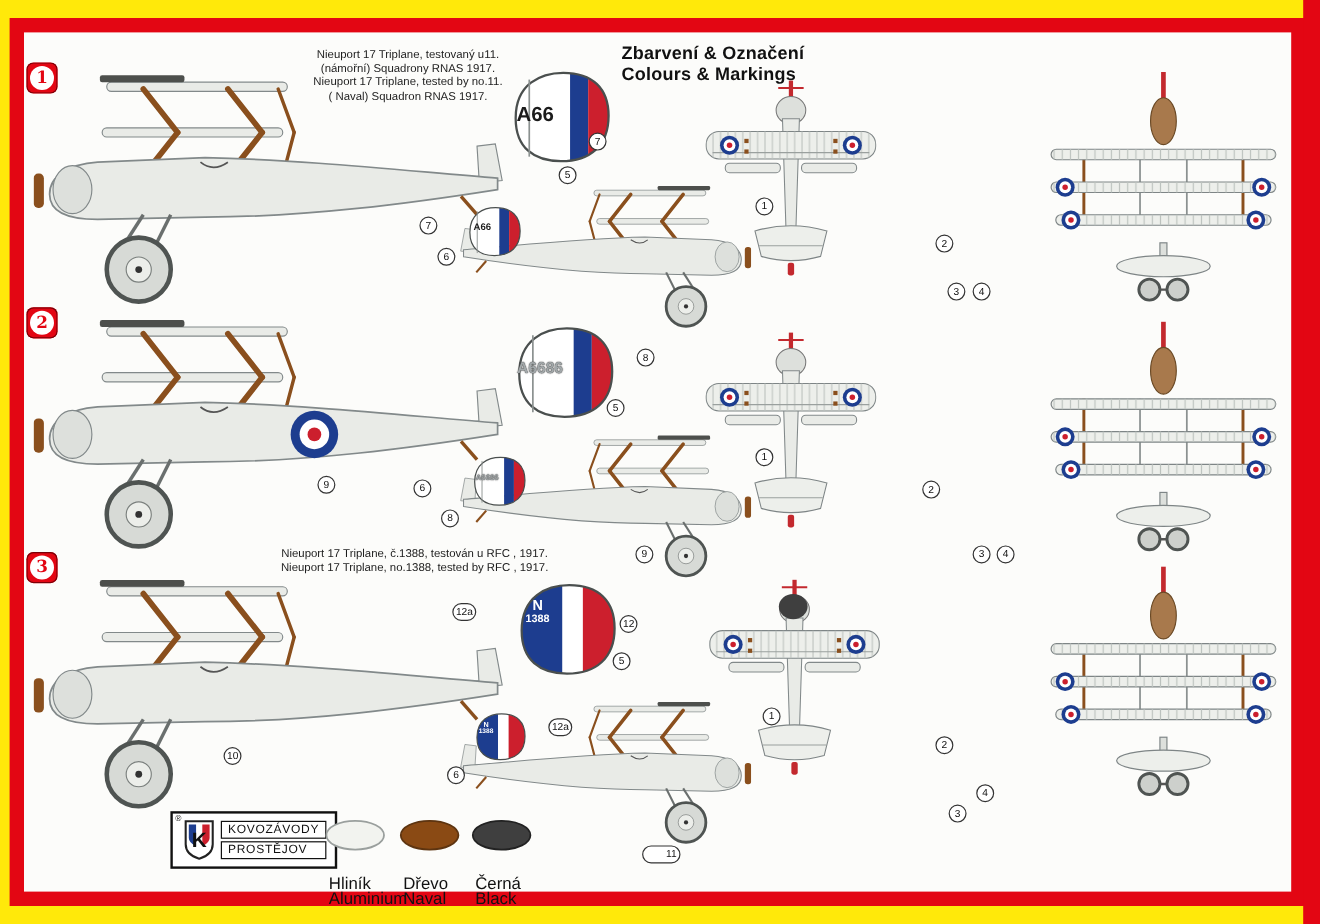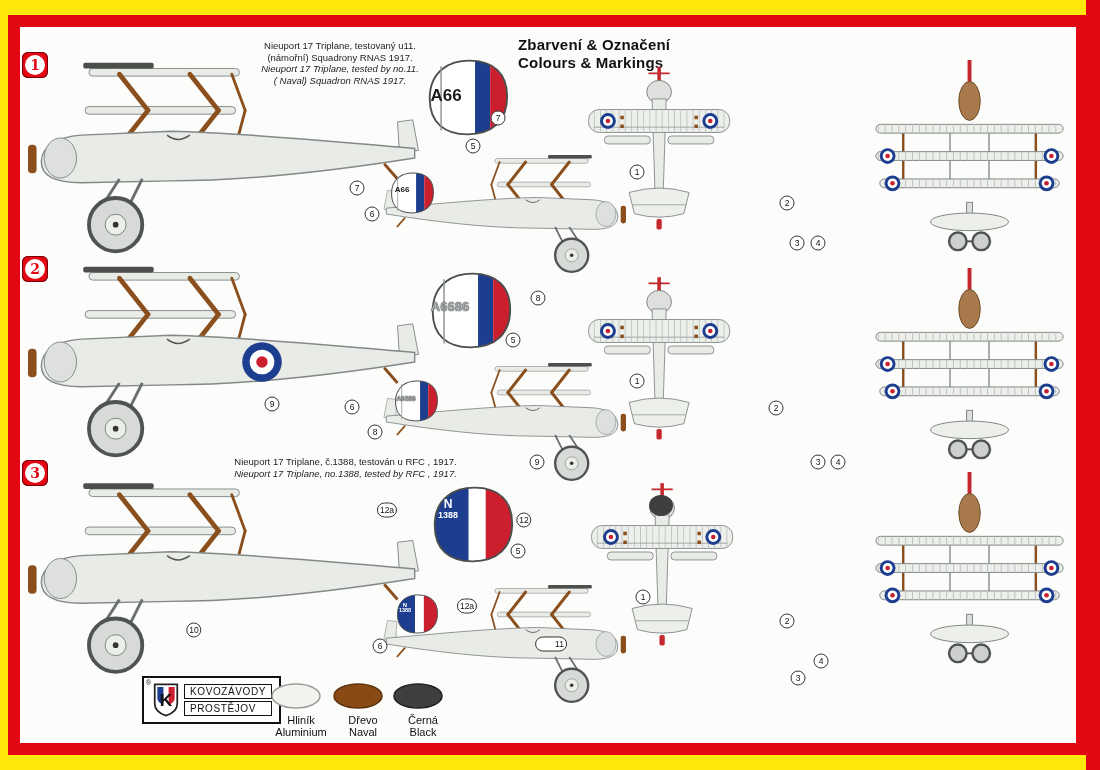--- a/index.html
+++ b/index.html
@@ -11,40 +11,40 @@
   .sheet{position:absolute;left:20px;top:27px;right:24px;bottom:27px;background:#fcfcfa;}
 
   .title{position:absolute;left:518px;top:36px;font-size:15px;font-weight:bold;color:#111;line-height:18px;letter-spacing:.2px;}
 
   .badge{position:absolute;width:26px;height:26px;background:var(--frame_red,#e30613);border-radius:6px;
          display:flex;align-items:center;justify-content:center;box-shadow:0 0 0 1px #7a0008 inset;}
   .badge .inner{width:20px;height:20px;background:#fff;border-radius:50%;display:flex;align-items:center;justify-content:center;
          color:var(--frame_red,#e30613);font-weight:bold;font-size:14px;font-family:"DejaVu Serif",serif;}
 
   .caption{position:absolute;text-align:center;font-size:9.5px;line-height:11.5px;color:#1c1c1c;}
-  .caption .en{font-style:italic;}
+  .caption .en{}
 
   .callout-layer{position:absolute;inset:0;pointer-events:none;}
   .callout{position:absolute;transform:translate(-50%,-50%);min-width:15px;height:15px;padding:0 2px;box-sizing:border-box;
            background:#fff;border:1px solid #333;border-radius:9px;display:flex;align-items:center;justify-content:center;
            font-size:8.5px;color:#111;line-height:1;}
 
   .serial{position:absolute;font-weight:bold;color:#1b1b1b;text-align:center;line-height:1.05;}
   .serial.outline{color:#a3a9ab;text-shadow:0 0 1px #444, 0 0 1px #444;}
   .serial.white{color:#fff;}
 
   .logo{position:absolute;display:flex;align-items:center;gap:5px;border:2px solid #111;background:#fff;
         padding:3px 7px 3px 5px;height:48px;box-sizing:border-box;}
   .logo-reg{position:absolute;left:2px;top:1px;font-size:7px;color:#111;}
   .logo-shield{width:26px;height:38px;margin-left:4px;}
   .logo-text{display:flex;flex-direction:column;gap:2px;}
   .logo-line{font-size:10px;font-weight:normal;color:#111;border:1px solid #111;padding:1px 5px;letter-spacing:.6px;background:#fff;white-space:nowrap;}
 
   .legend-item{position:absolute;width:58px;}
-  .legend-label{font-size:11px;color:#111;line-height:11.5px;margin-top:1px;padding-left:4px;text-align:center;}
+  .legend-label{font-size:14px;color:#111;line-height:11.5px;margin-top:16px;padding-left:4px;}
 
   .cowl-overlay{position:absolute;border-radius:50%;background:#3f3f3f;}
 </style>
 </head>
 <body>
 
 <div class="page">
 
   <svg width="0" height="0" style="position:absolute" aria-hidden="true">
     <defs>
@@ -300,21 +300,21 @@
       <div class="callout" style="left: 818px; top: 462px;">3</div>
       <div class="callout" style="left: 838px; top: 462px;">4</div>
     </div>
   <div class="callout-layer">
       <div class="callout" style="left: 387px; top: 510px;">12a</div>
       <div class="callout" style="left: 524px; top: 520px; text-align: right;">12</div>
       <div class="callout" style="left: 518px; top: 551px;">5</div>
       <div class="callout" style="left: 194px; top: 630px;">10</div>
       <div class="callout" style="left: 467px; top: 606px;">12a</div>
       <div class="callout" style="left: 380px; top: 646px;">6</div>
-      <div class="callout" style="left: 551px; top: 644px; padding-left: 19px;">11</div>
+      <div class="callout" style="left: 551px; top: 712px; padding-left: 19px;">11</div>
       <div class="callout" style="left: 643px; top: 597px;">1</div>
       <div class="callout" style="left: 787px; top: 621px;">2</div>
       <div class="callout" style="left: 798px; top: 678px;">3</div>
       <div class="callout" style="left: 821px; top: 661px;">4</div>
     </div>
 
   <div class="logo" style="left:142px;top:676px">
     <div class="logo-reg">®</div>
     <svg class="logo-shield" viewBox="0 0 30 40">
       <path d="M2,2 h26 v22 q0,10 -13,14 q-13,-4 -13,-14 Z" fill="#fff" stroke="#222" stroke-width="2"></path>

